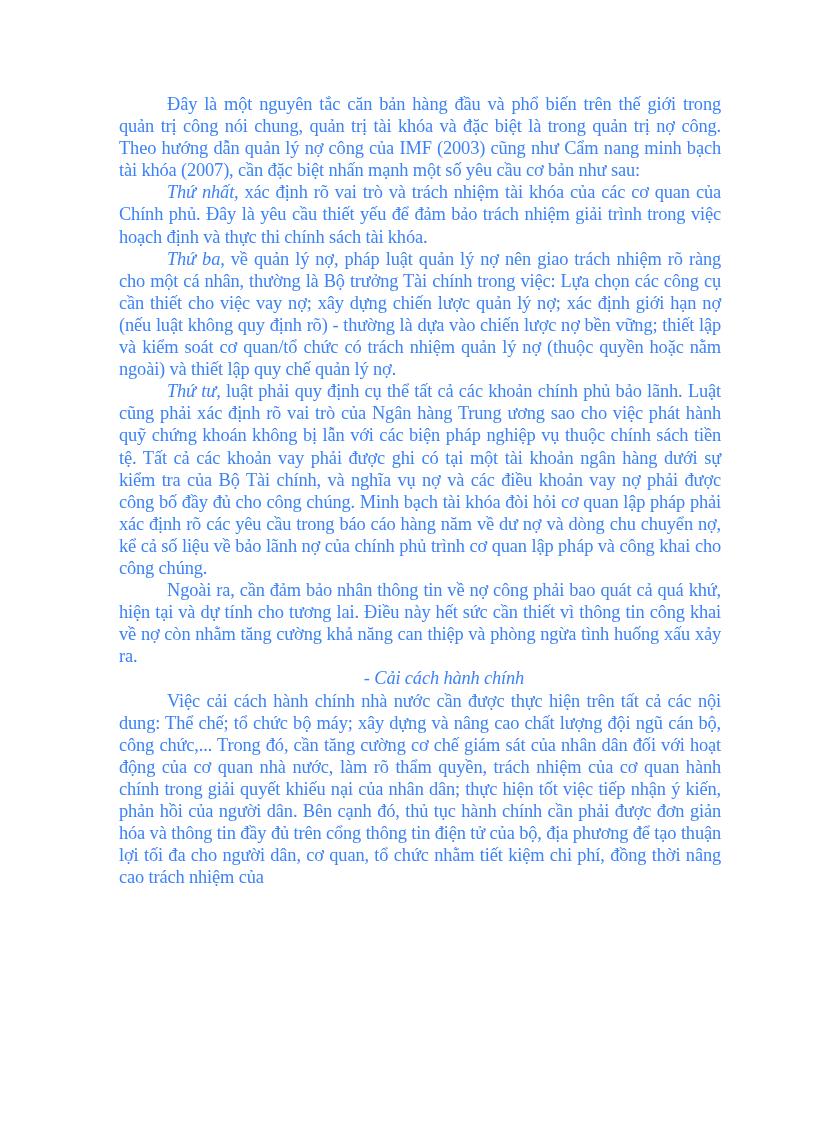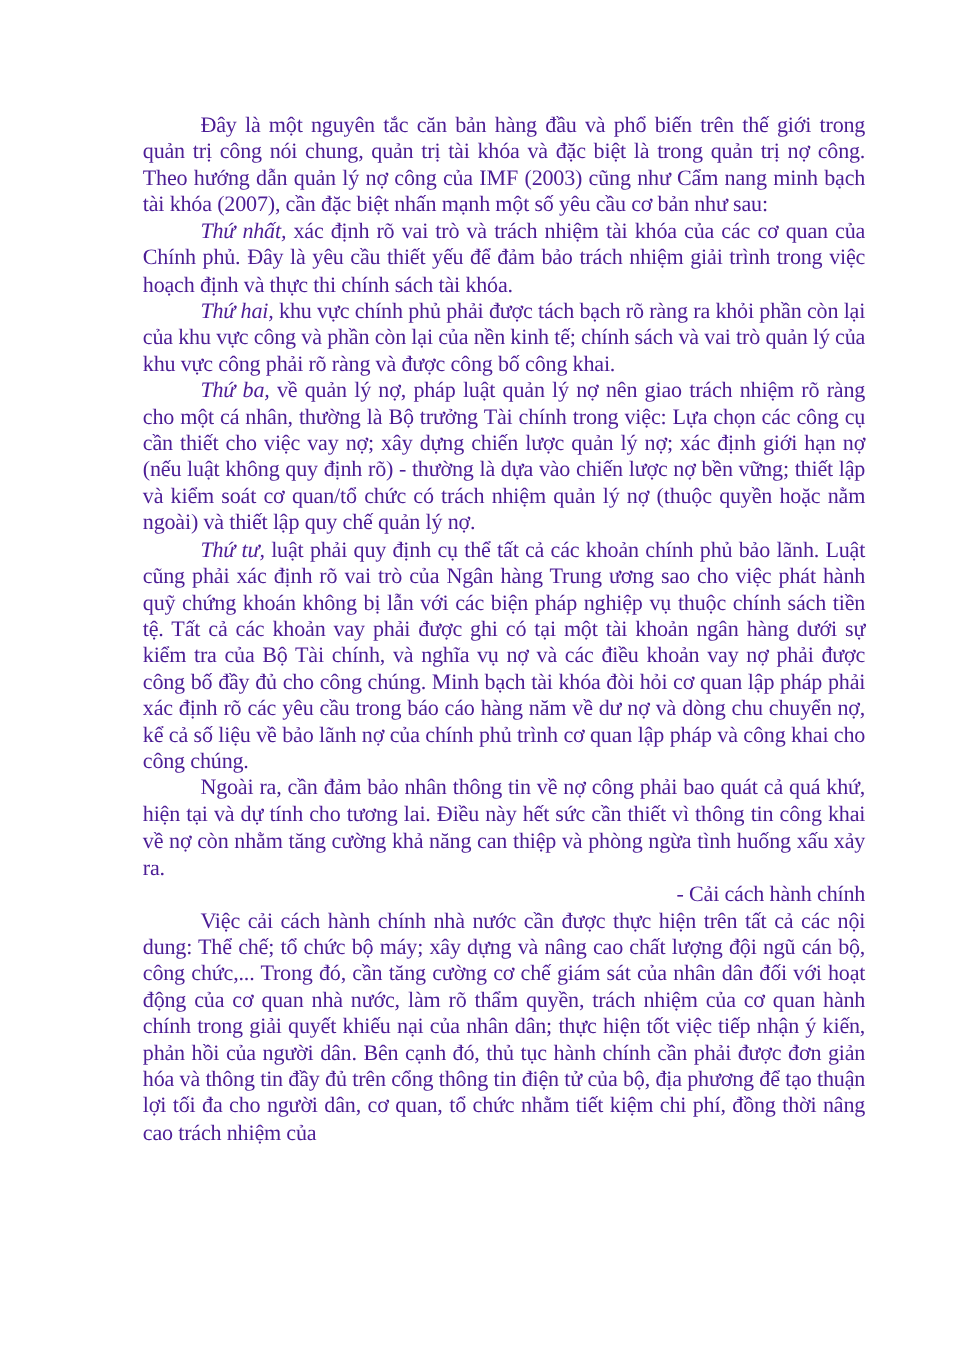--- a/index.html
+++ b/index.html
@@ -14,49 +14,47 @@
       overflow: hidden;
     }
     .page {
       position: absolute;
       left: 119px;
       top: 93px;
       width: 602px;
       font-family: "Liberation Serif", "DejaVu Serif", serif;
       font-size: 18.4px;
       line-height: 22.1px;
-      color: #4c1d95;
+      color: #3b82f6;
       text-align: justify;
       letter-spacing: -0.15px;
     }
     .para {
       margin: 0;
       text-indent: 48px;
     }
     .para em {
       font-style: italic;
     }
     .heading {
       margin: 0;
       text-indent: 48px;
-      text-align: right;
+      font-style: italic;
+      text-align: center;
     }
   </style>
 </head>
 <body>
 
 <div class="page">
   <p class="para">
     <span>Đây là một nguyên tắc căn bản hàng đầu và phổ biến trên thế giới trong quản trị công nói chung, quản trị tài khóa và đặc biệt là trong quản trị nợ công. Theo hướng dẫn quản lý nợ công của IMF (2003) cũng như Cẩm nang minh bạch tài khóa (2007), cần đặc biệt nhấn mạnh một số yêu cầu cơ bản như sau:</span>
   </p>
   <p class="para">
     <em>Thứ nhất,</em><span> xác định rõ vai trò và trách nhiệm tài khóa của các cơ quan của Chính phủ. Đây là yêu cầu thiết yếu để đảm bảo trách nhiệm giải trình trong việc hoạch định và thực thi chính sách tài khóa.</span>
-  </p>
-  <p class="para">
-    <em>Thứ hai,</em><span> khu vực chính phủ phải được tách bạch rõ ràng ra khỏi phần còn lại của khu vực công và phần còn lại của nền kinh tế; chính sách và vai trò quản lý của khu vực công phải rõ ràng và được công bố công khai.</span>
   </p>
   <p class="para">
     <em>Thứ ba,</em><span> về quản lý nợ, pháp luật quản lý nợ nên giao trách nhiệm rõ ràng cho một cá nhân, thường là Bộ trưởng Tài chính trong việc: Lựa chọn các công cụ cần thiết cho việc vay nợ; xây dựng chiến lược quản lý nợ; xác định giới hạn nợ (nếu luật không quy định rõ) -  thường là dựa vào chiến lược nợ bền vững; thiết lập và kiểm soát cơ quan/tổ chức có trách nhiệm quản lý nợ (thuộc quyền hoặc nằm ngoài) và thiết lập quy chế quản lý nợ.</span>
   </p>
   <p class="para">
     <em>Thứ tư,</em><span> luật phải quy định cụ thể tất cả các khoản chính phủ bảo lãnh. Luật cũng phải xác định rõ vai trò của Ngân hàng Trung ương sao cho việc phát hành quỹ chứng khoán không bị lẫn với các biện pháp nghiệp vụ thuộc chính sách tiền tệ. Tất cả các khoản vay phải được ghi có tại một tài khoản ngân hàng dưới sự kiểm tra của Bộ Tài chính, và nghĩa vụ nợ và các điều khoản vay nợ phải được công bố đầy đủ cho công chúng. Minh bạch tài khóa đòi hỏi cơ quan lập pháp phải xác định rõ các yêu cầu trong báo cáo hàng năm về dư nợ và dòng chu chuyển nợ, kể cả số liệu về bảo lãnh nợ của chính phủ trình cơ quan lập pháp và công khai cho công chúng.</span>
   </p>
   <p class="para">
     <span>Ngoài ra, cần đảm bảo nhân thông tin về nợ công phải bao quát cả quá khứ, hiện tại và dự tính cho tương lai. Điều này hết sức cần thiết vì thông tin công khai về nợ còn nhằm tăng cường khả năng can thiệp và phòng ngừa tình huống xấu xảy ra.</span>
   </p>

